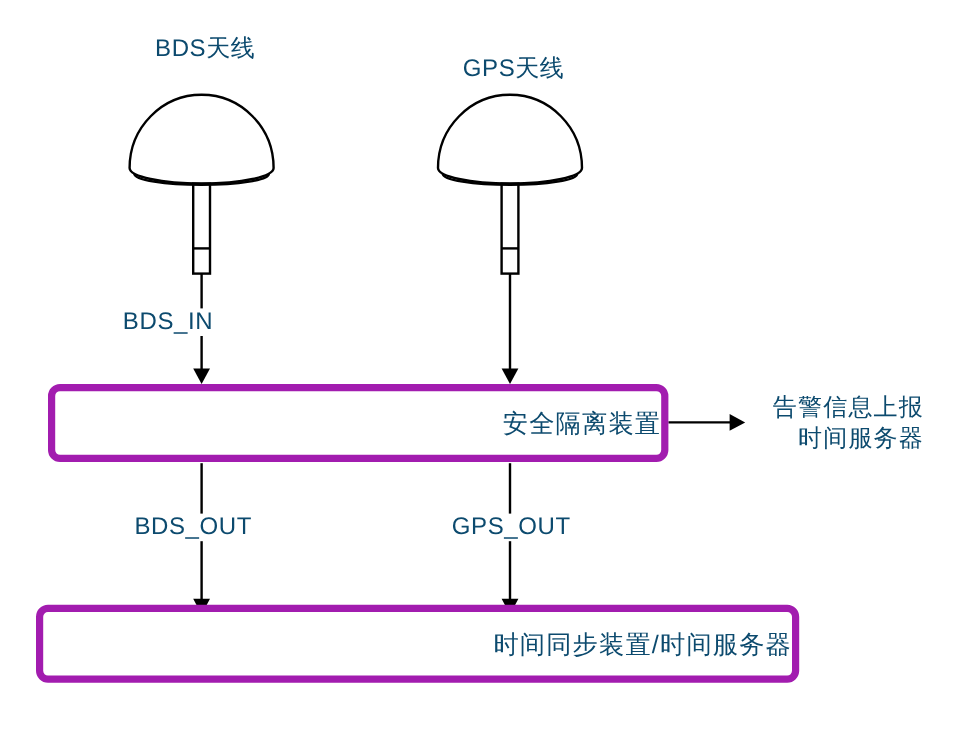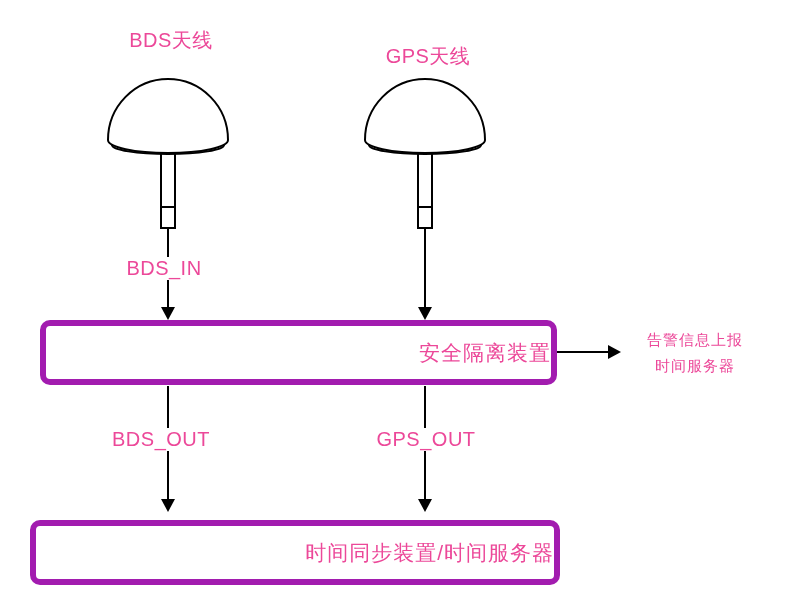--- a/index.html
+++ b/index.html
@@ -6,21 +6,21 @@
     margin: 0;
     padding: 0;
     background: #ffffff;
   }
   .stage {
     position: relative;
     width: 797px;
     height: 609px;
     background: #ffffff;
     font-family: "Liberation Sans", "DejaVu Sans", sans-serif;
-    color: #ec4899;
+    color: #0c4a6e;
     overflow: hidden;
   }
   .stage svg {
     position: absolute;
     left: 0;
     top: 0;
   }
   .lbl {
     position: absolute;
     transform: translateX(-50%);
@@ -44,22 +44,22 @@
     font-size: 21px;
     letter-spacing: 1px;
     box-sizing: border-box;
     z-index: 1;
   }
   .alarm {
     position: absolute;
     left: 620px;
     top: 327px;
     width: 150px;
-    text-align: center;
-    font-size: 15px;
+    text-align: right;
+    font-size: 20px;
     line-height: 26px;
     letter-spacing: 1px;
   }
 </style>
 </head>
 <body>
 
 <div class="stage">
 
   <svg width="797" height="609" viewBox="0 0 797 609">
@@ -86,31 +86,31 @@
       <polygon points="418,307 432,307 425,320"></polygon>
       <polygon points="608,345 608,359 621,352"></polygon>
       <polygon points="161,499 175,499 168,512"></polygon>
       <polygon points="418,499 432,499 425,512"></polygon>
     </g>
   </svg>
 
   <div class="lbl" style="left:171px; top:27px;">BDS天线</div>
   <div class="lbl" style="left:428px; top:27px;margin-top:16px;">GPS天线</div>
 
-  <div class="lbl on-line" style="left:164px; top:257px;">BDS_IN</div>
+  <div class="lbl on-line" style="left:140px; top:257px;">BDS_IN</div>
 
   <div class="box" style="left:40px; top:320px; width:517px; height:65px;">
     <span>安全隔离装置</span>
   </div>
 
   <div class="alarm">
     <div>告警信息上报</div>
     <div>时间服务器</div>
   </div>
 
   <div class="lbl on-line" style="left:161px; top:428px;">BDS_OUT</div>
   <div class="lbl on-line" style="left:426px; top:428px;">GPS_OUT</div>
 
-  <div class="box" style="left:30px; top:520px; width:530px; height:65px;padding-left:12px;">
+  <div class="box" style="left:30px; top:504px; width:636px; height:65px;padding-left:12px;">
     <span>时间同步装置/时间服务器</span>
   </div>
 
 </div>
 
 </body></html>

